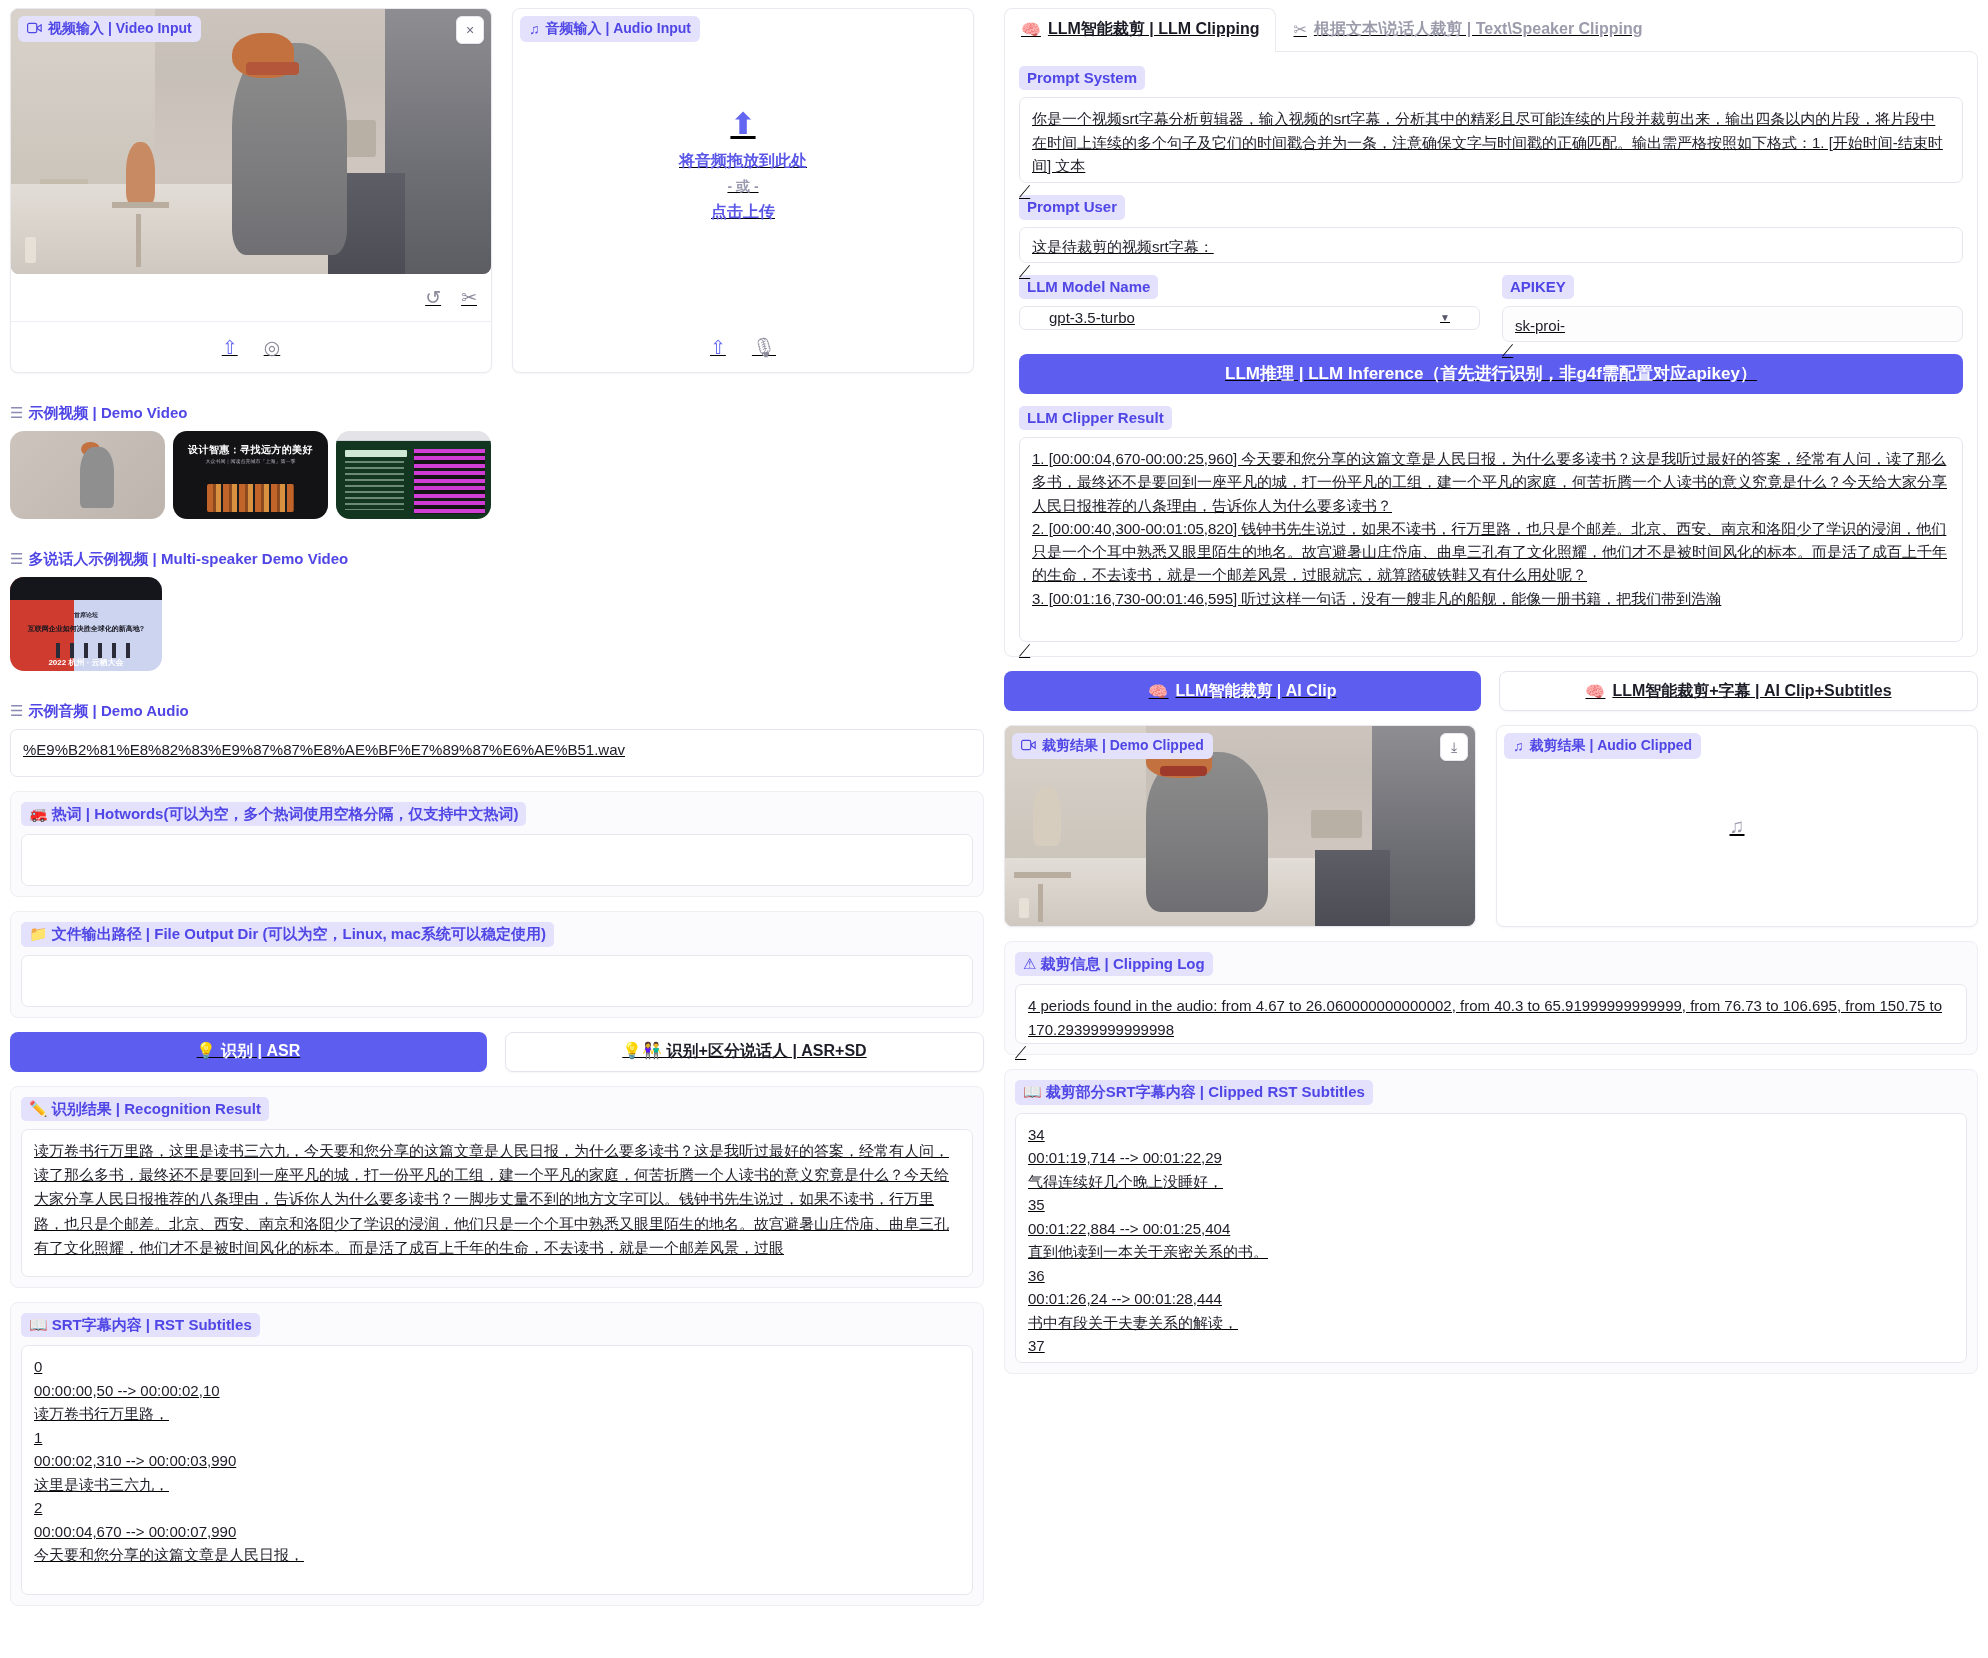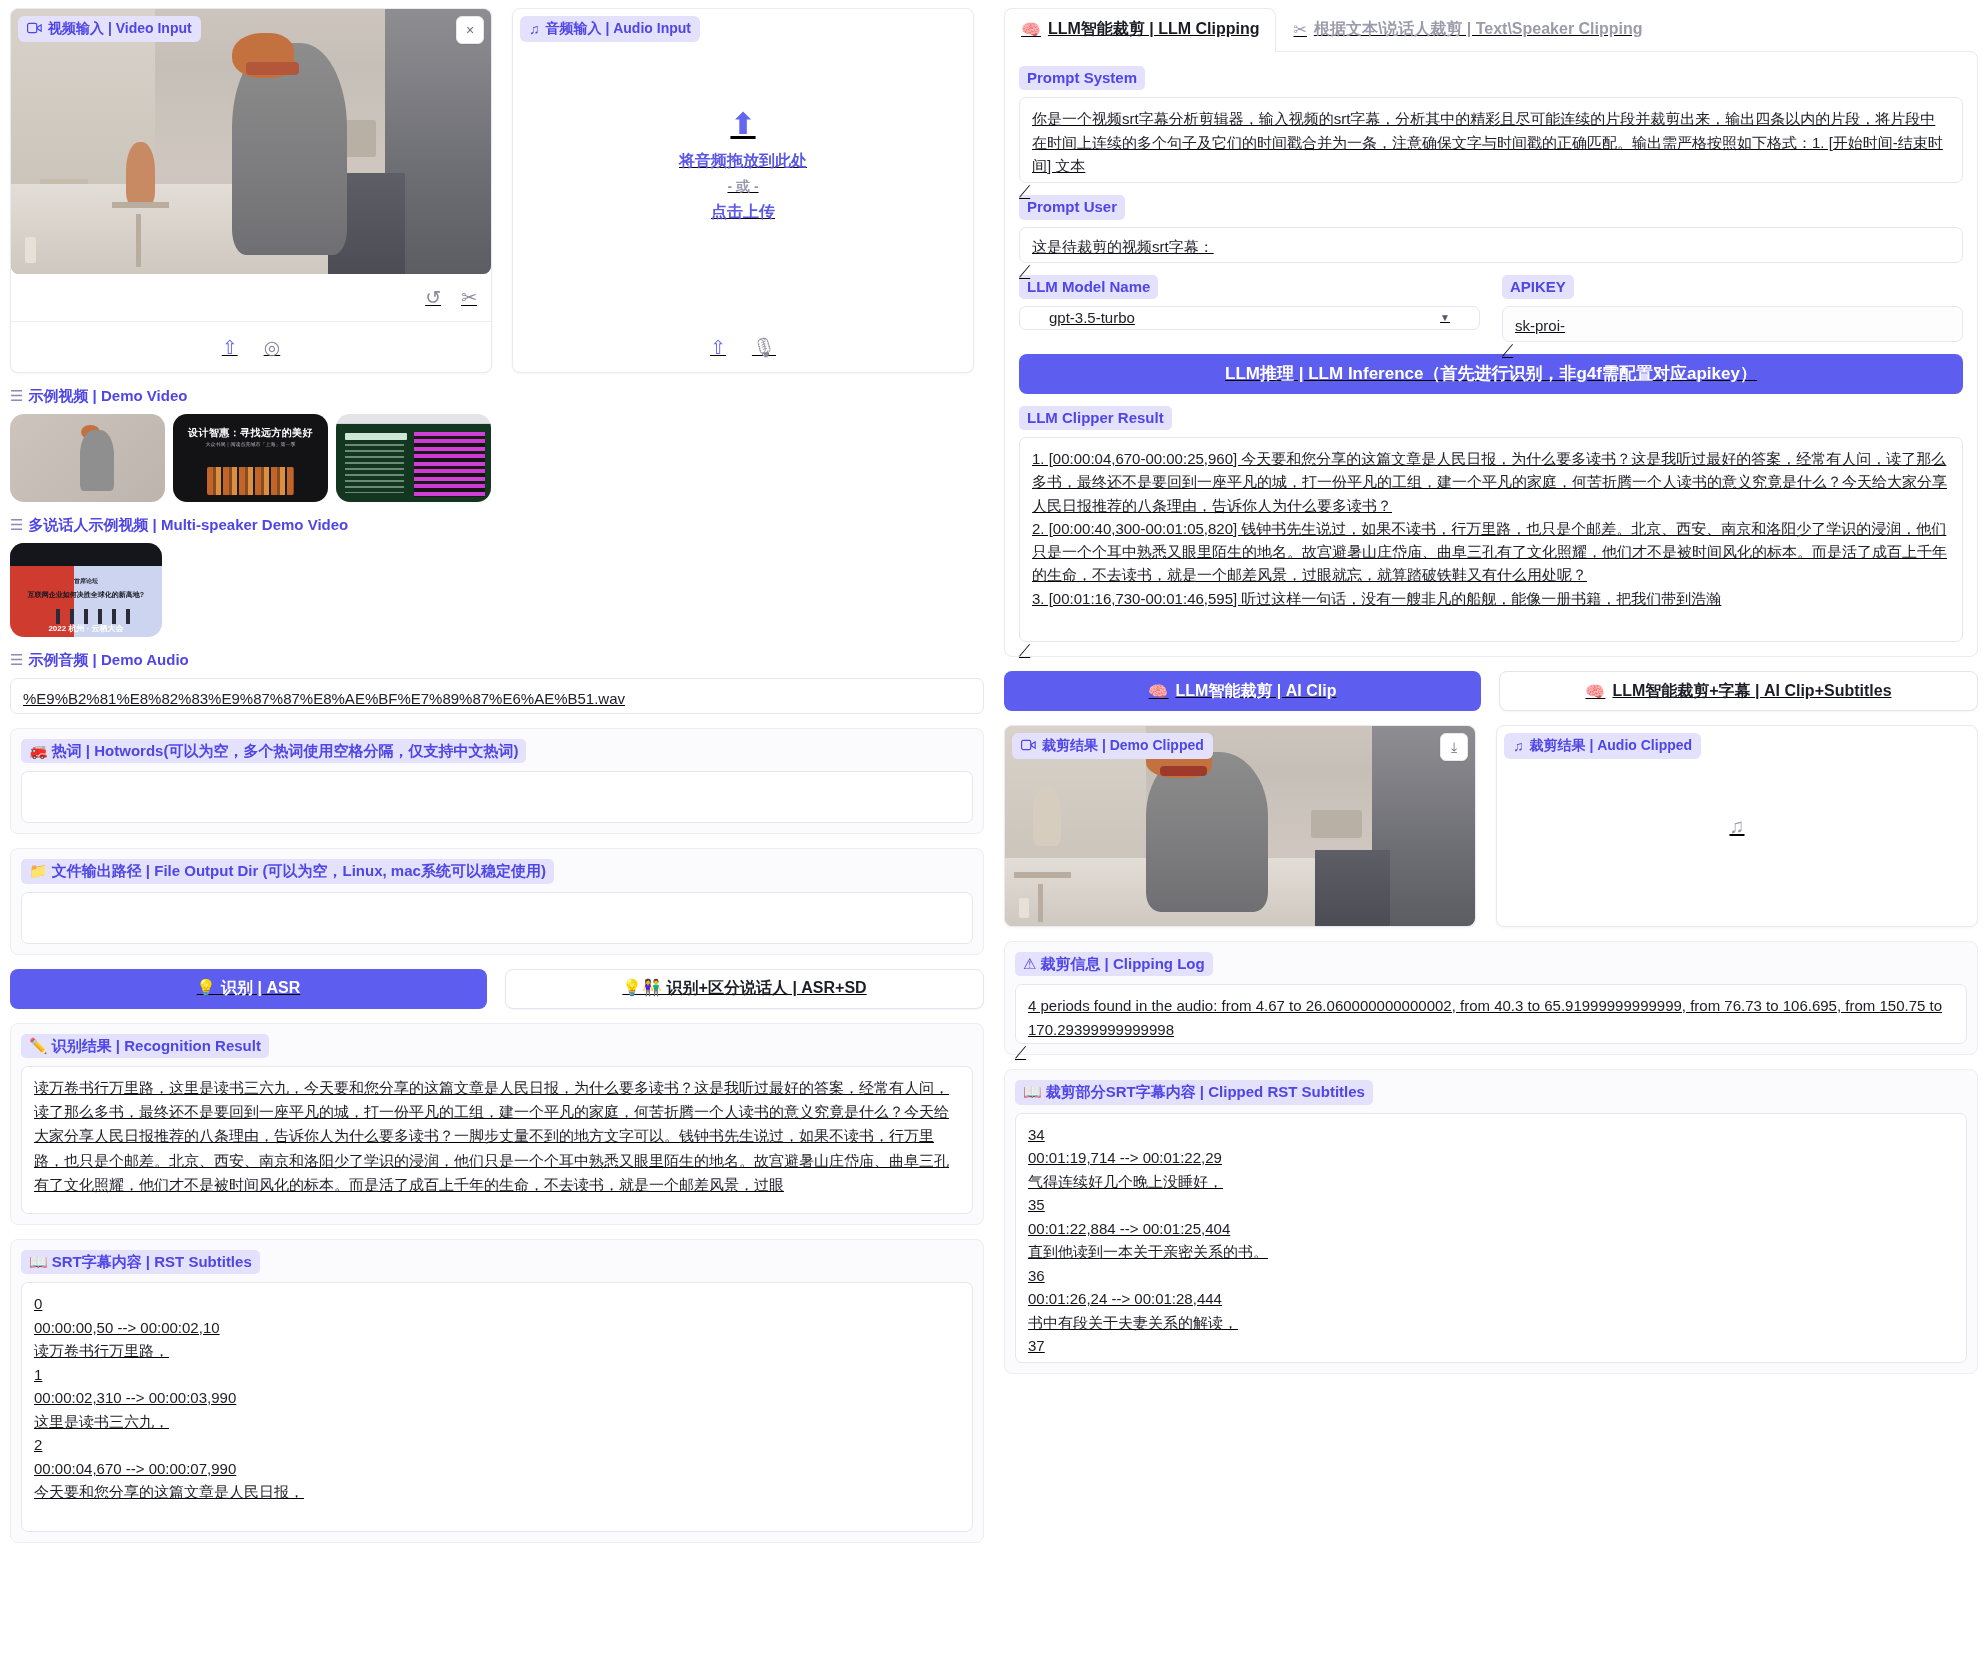--- a/index.html
+++ b/index.html
@@ -43,20 +43,21 @@
     white-space: nowrap;
   }
   .lbl .ico { font-weight: 400; margin-right: 4px; }
   .lbl-plain {
     display: inline-block;
     color: #4f46e5;
     font-size: 15px;
     font-weight: 700;
     line-height: 1.15;
     white-space: nowrap;
+    margin-top: 17px;
   }
   .lbl-plain .ico { color: #8b8bb5; font-weight: 400; margin-right: 5px; }
 
   
   .media-tag {
     position: absolute; top: 7px; left: 7px; z-index: 5;
     background: #e3e1fc; color: #4f46e5;
     font-size: 14px; font-weight: 700;
     padding: 4px 9px; border-radius: 6px;
     display: flex; align-items: center; gap: 6px;
@@ -323,21 +324,21 @@
           <div class="people"></div>
           <div class="tl3">2022 杭州 · 云栖大会</div>
         </div>
       </div>
     </div>
 
     <div class="sec">
       <div class="lbl-plain">
         <span class="ico">☰</span><span>示例音频 | Demo Audio</span>
       </div>
-      <div class="tb" style="margin-top:9px;height:36px;padding-top:8px;">%E9%B2%81%E8%82%83%E9%87%87%E8%AE%BF%E7%89%87%E6%AE%B51.wav</div>
+      <div class="tb" style="margin-top:9px;height:48px;padding-top:8px;">%E9%B2%81%E8%82%83%E9%87%87%E8%AE%BF%E7%89%87%E6%AE%B51.wav</div>
     </div>
 
     <div class="panel sec">
       <div class="lbl">
         <span class="ico">🚒</span><span>热词 | Hotwords(可以为空，多个热词使用空格分隔，仅支持中文热词)</span>
       </div>
       <div class="tb tb-empty" style="margin-top:8px"></div>
     </div>
 
     <div class="panel sec">

